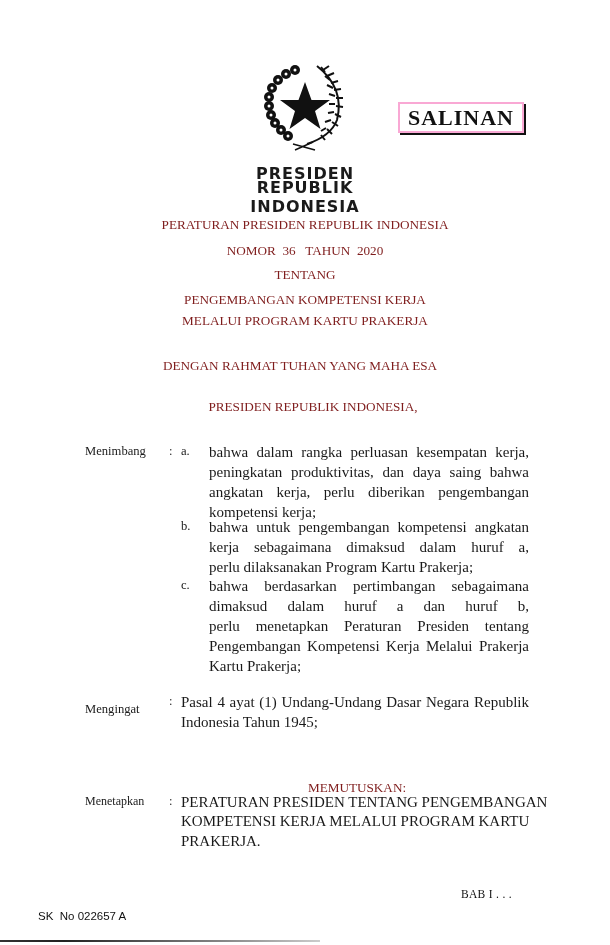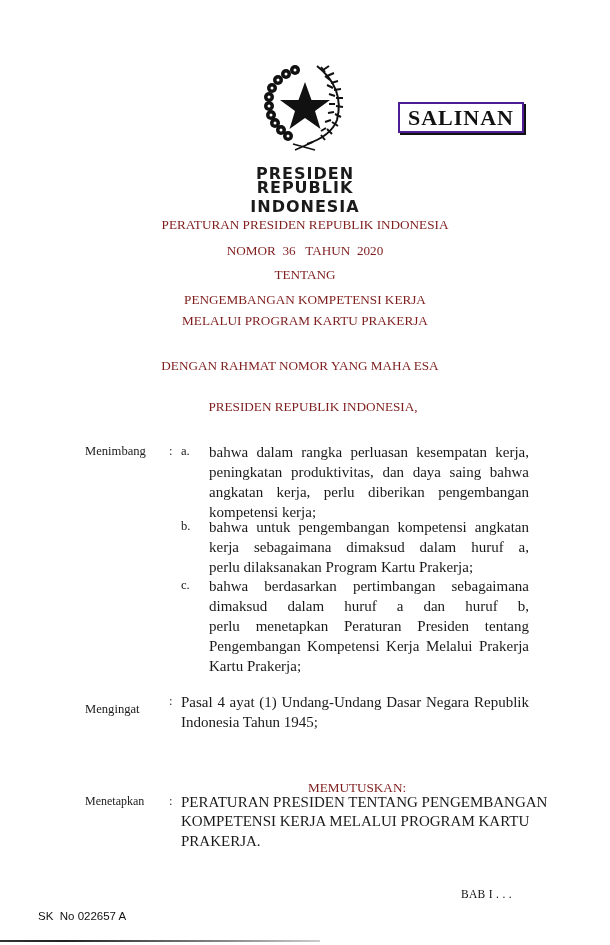--- a/index.html
+++ b/index.html
@@ -24,21 +24,21 @@
       width: 100px;
       height: 95px;
     }
 
     
     .salinan {
       left: 398px;
       top: 102px;
       width: 122px;
       height: 27px;
-      border: 2px solid #4c1d95;
+      border: 2px solid #f9a8d4;
       box-shadow: 2px 2px 0 #111;
       font-family: "Liberation Serif", "DejaVu Serif", serif;
       font-weight: bold;
       font-size: 22px;
       letter-spacing: 1px;
       text-align: center;
       line-height: 27px;
       color: #111;
     }
 
@@ -171,21 +171,21 @@
 
 <div class="abs presiden-label" style="top:164px;">PRESIDEN</div>
 <div class="abs presiden-label" style="top:178px;">REPUBLIK INDONESIA</div>
 
 <div class="abs center-line" style="top:217px;">PERATURAN PRESIDEN REPUBLIK INDONESIA</div>
 <div class="abs center-line" style="top:243px; white-space:pre;">NOMOR  36   TAHUN  2020</div>
 <div class="abs center-line" style="top:267px;">TENTANG</div>
 <div class="abs center-line" style="top:292px;">PENGEMBANGAN KOMPETENSI KERJA</div>
 <div class="abs center-line" style="top:313px;">MELALUI PROGRAM KARTU PRAKERJA</div>
 
-<div class="abs center-line" style="top:358px; left:95px;">DENGAN RAHMAT NOMOR YANG MAHA ESA</div>
+<div class="abs center-line" style="top:358px; left:95px;">DENGAN RAHMAT TUHAN YANG MAHA ESA</div>
 <div class="abs center-line" style="top:399px; left:108px;">PRESIDEN REPUBLIK INDONESIA,</div>
 
 <div class="abs section-label" style="left:85px; top:444px;">Menimbang</div>
 <div class="abs colon" style="left:169px; top:444px;">:</div>
 
 <div class="abs item-letter" style="left:181px; top:444px;">a.</div>
 <div class="abs body-line" style="left:209px; top:444px; width:320px;">bahwa dalam rangka perluasan kesempatan kerja,</div>
 <div class="abs body-line" style="left:209px; top:464px; width:320px;">peningkatan produktivitas, dan daya saing bahwa</div>
 <div class="abs body-line" style="left:209px; top:484px; width:320px;">angkatan kerja, perlu diberikan pengembangan</div>
 <div class="abs body-line last" style="left:209px; top:504px;">kompetensi kerja;</div>

